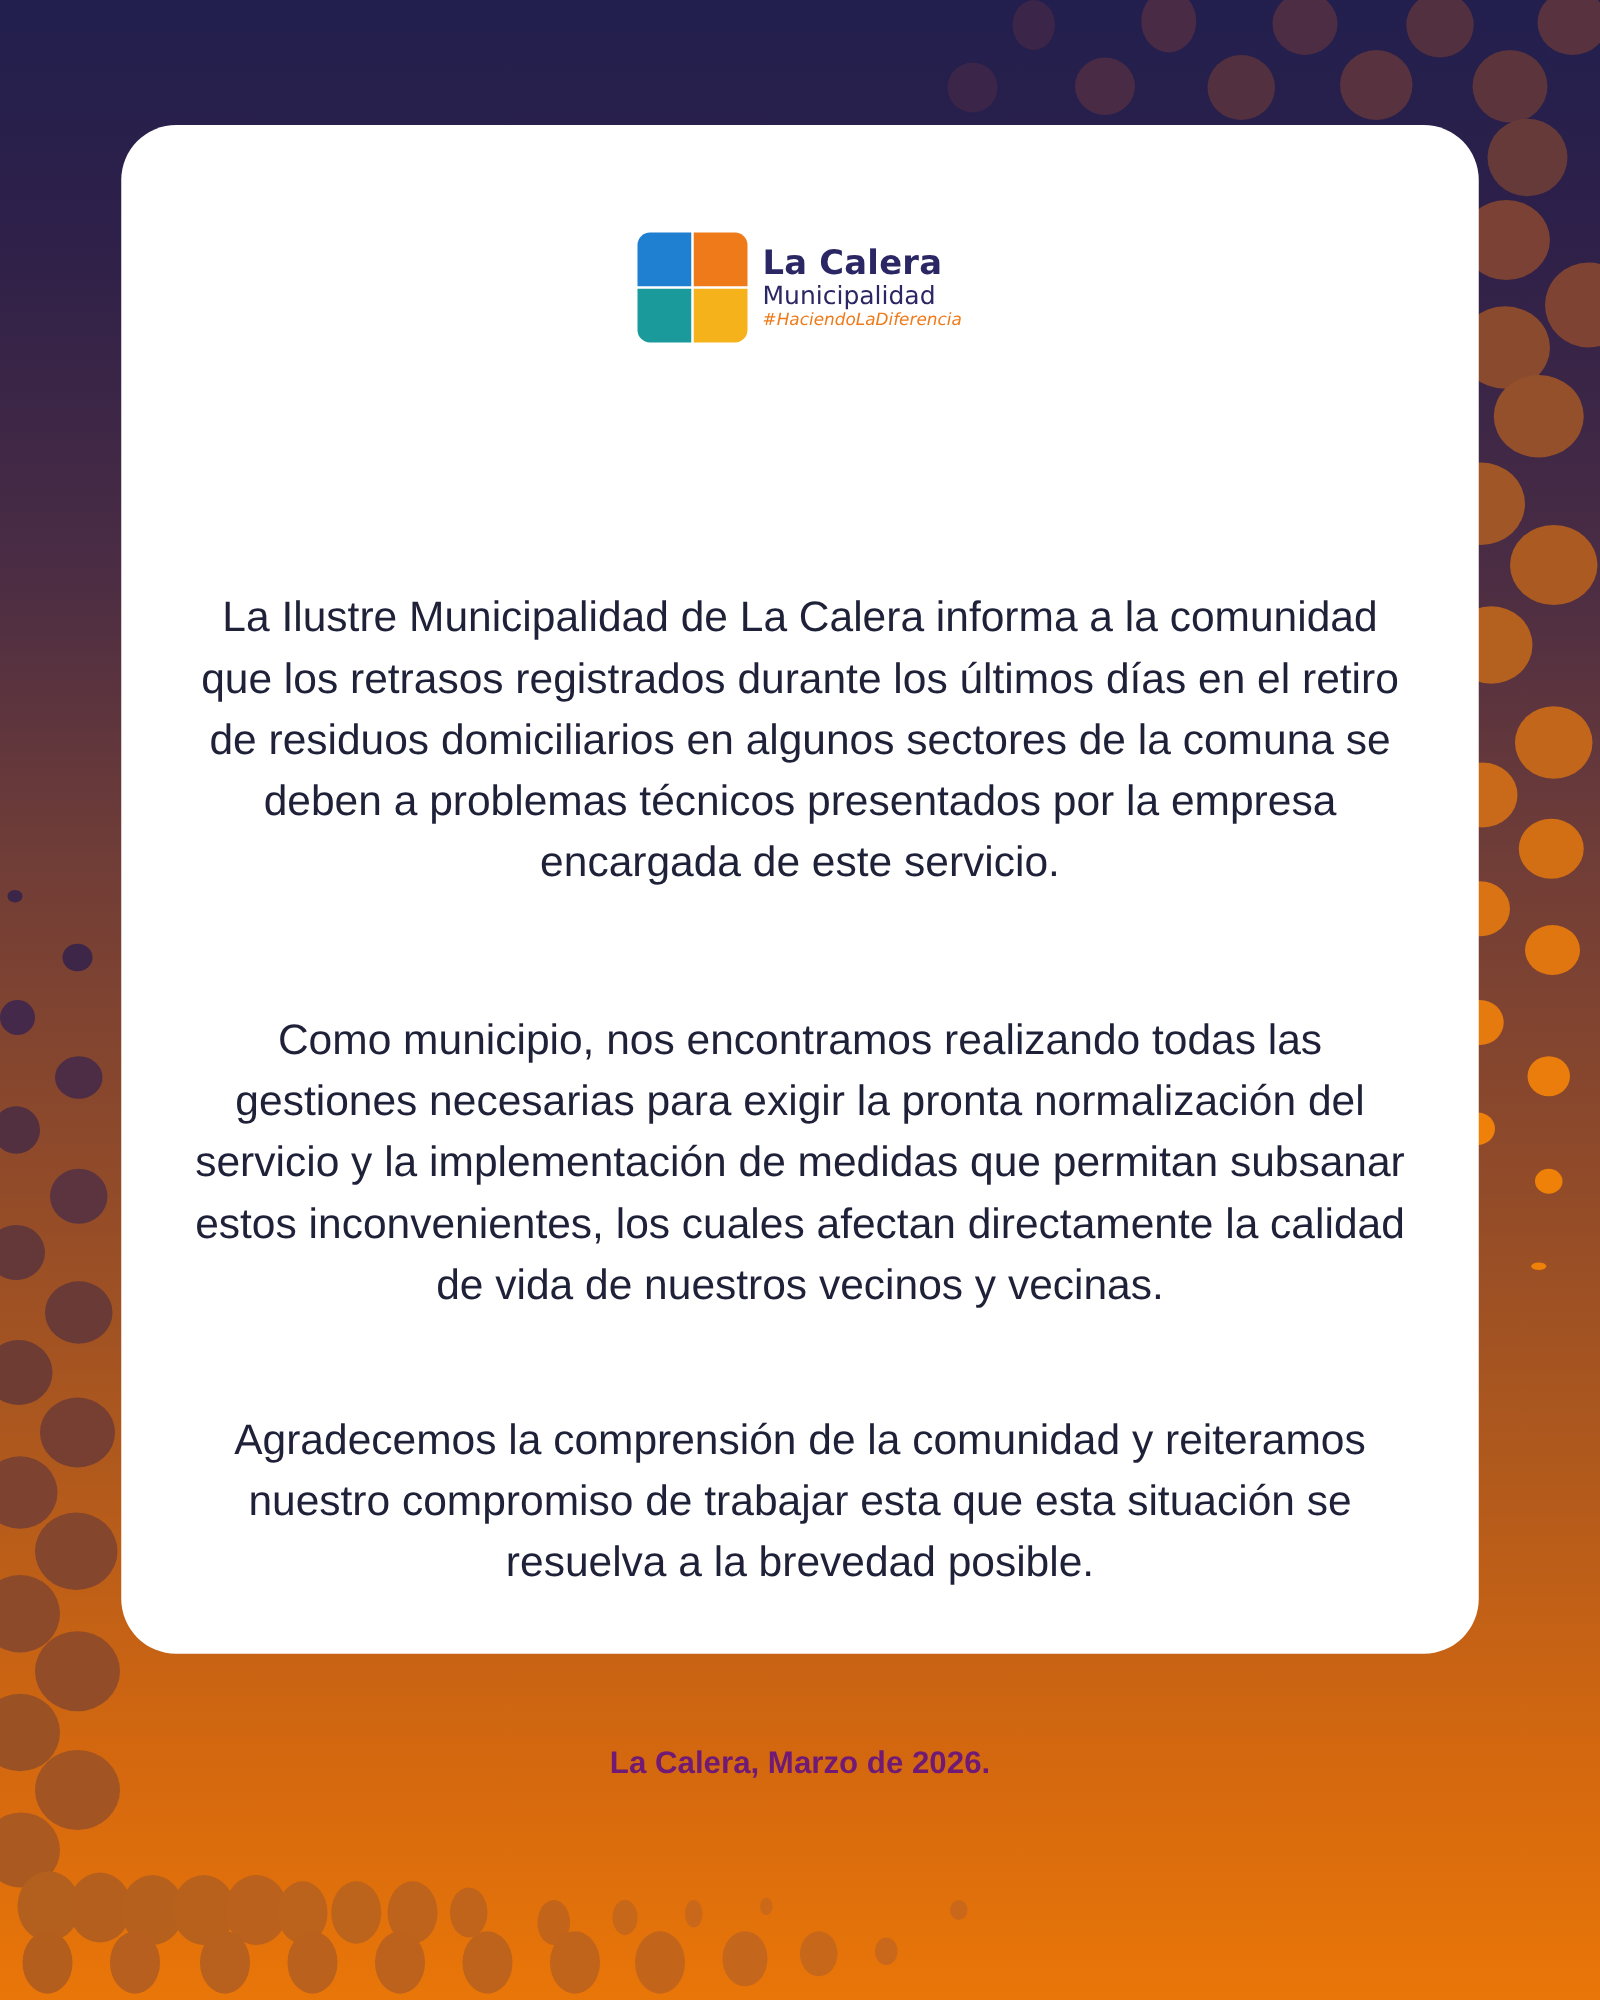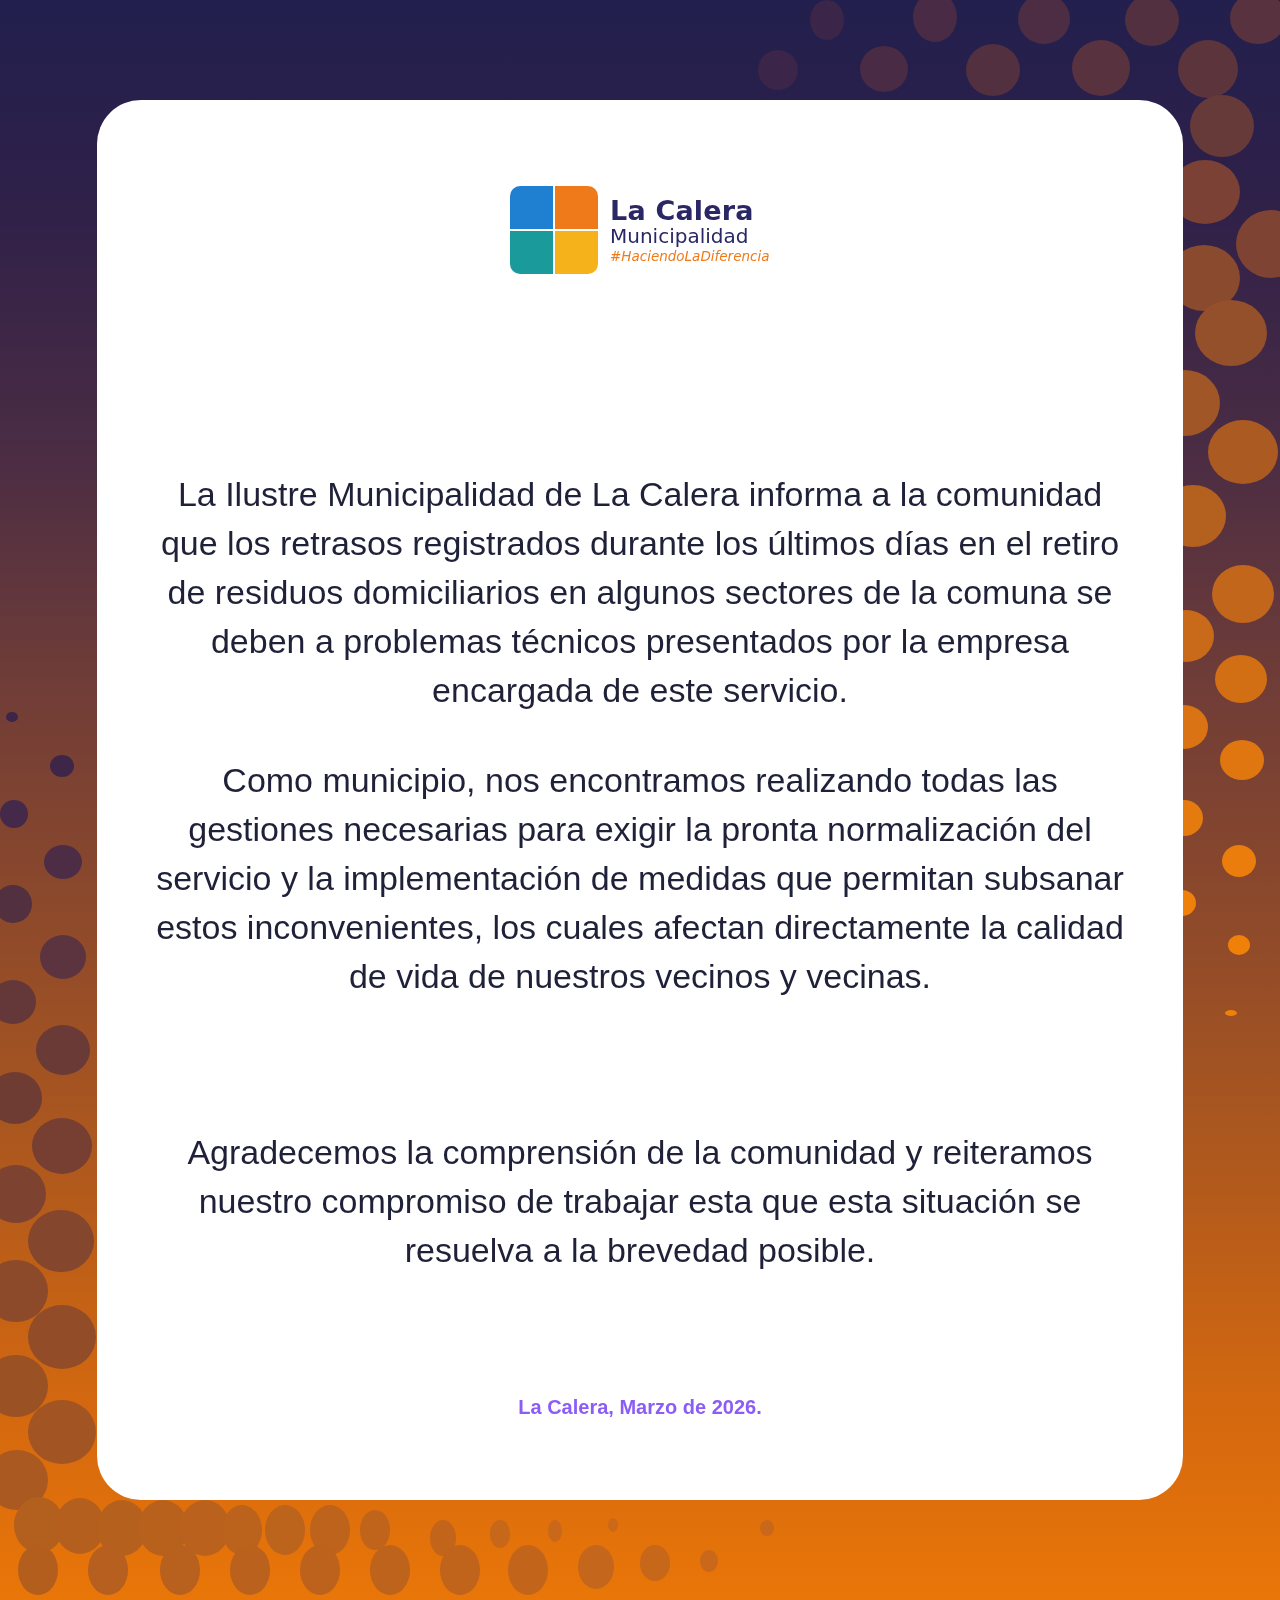--- a/index.html
+++ b/index.html
@@ -4,21 +4,21 @@
 <style>
   html, body { margin: 0; padding: 0; }
   body {
     width: 1280px; height: 1600px; position: relative; overflow: hidden;
     font-family: "Liberation Sans", sans-serif;
     background: linear-gradient(180deg, #221f4e 0%, #2e2049 12%, #4a2c44 28%, #6e3c38 42%, #8f4a2a 58%, #b25a1c 74%, #d4680f 88%, #e97608 100%);
   }
   .dots { position: absolute; inset: 0; pointer-events: none; }
   .dot { position: absolute; border-radius: 50%; }
   .card {
-    position: absolute; left: 97px; top: 100px; width: 1086px; height: 1400px;
+    position: absolute; left: 97px; top: 100px; width: 1086px; height: 1223px;
     background: #ffffff; border-radius: 44px;
   }
   .logo {
     position: absolute; left: 413px; top: 84px; width: 270px; height: 92px;
     display: flex; align-items: center; gap: 12px;
   }
   .logo-mark { width: 88px; height: 88px; position: relative; }
   .q { position: absolute; width: 43px; height: 43px; }
   .q1 { left: 0; top: 0; background: #1f7fd1; border-top-left-radius: 10px; }
   .q2 { left: 45px; top: 0; background: #ef7a1a; border-top-right-radius: 10px; }
@@ -32,25 +32,25 @@
     position: absolute; left: 0; right: 0; top: 226px; text-align: center;
     font-family: "Liberation Sans", sans-serif; font-weight: bold; font-size: 52px;
     color: #1b1d36; letter-spacing: -0.5px;
   }
   .para {
     position: absolute; left: 50px; right: 50px; text-align: center;
     font-family: "Liberation Sans", sans-serif; font-size: 34px; line-height: 49px;
     color: #1f2139; margin: 0;
   }
   .p1 { top: 352px; margin-top: 18px; }
-  .p2 { top: 656px; }
+  .p2 { top: 708px; }
   .p3 { top: 1028px; }
   .signoff {
     position: absolute; left: 0; right: 0; top: 1296px; text-align: center;
-    font-family: "Liberation Sans", sans-serif; font-weight: bold; font-size: 20px; color: #8b5cf6;
+    font-family: "Liberation Sans", sans-serif; font-weight: bold; font-size: 25px; color: #701a75;
   }
 </style>
 </head>
 <body>
 
 <div class="dots">
 
   <div class="dot" style="left:810px;top:0px;width:34px;height:40px;background:#3b2548;"></div>
   <div class="dot" style="left:913px;top:-8px;width:44px;height:50px;background:#4a2b46;"></div>
   <div class="dot" style="left:1018px;top:-6px;width:52px;height:50px;background:#4d2d44;"></div>

